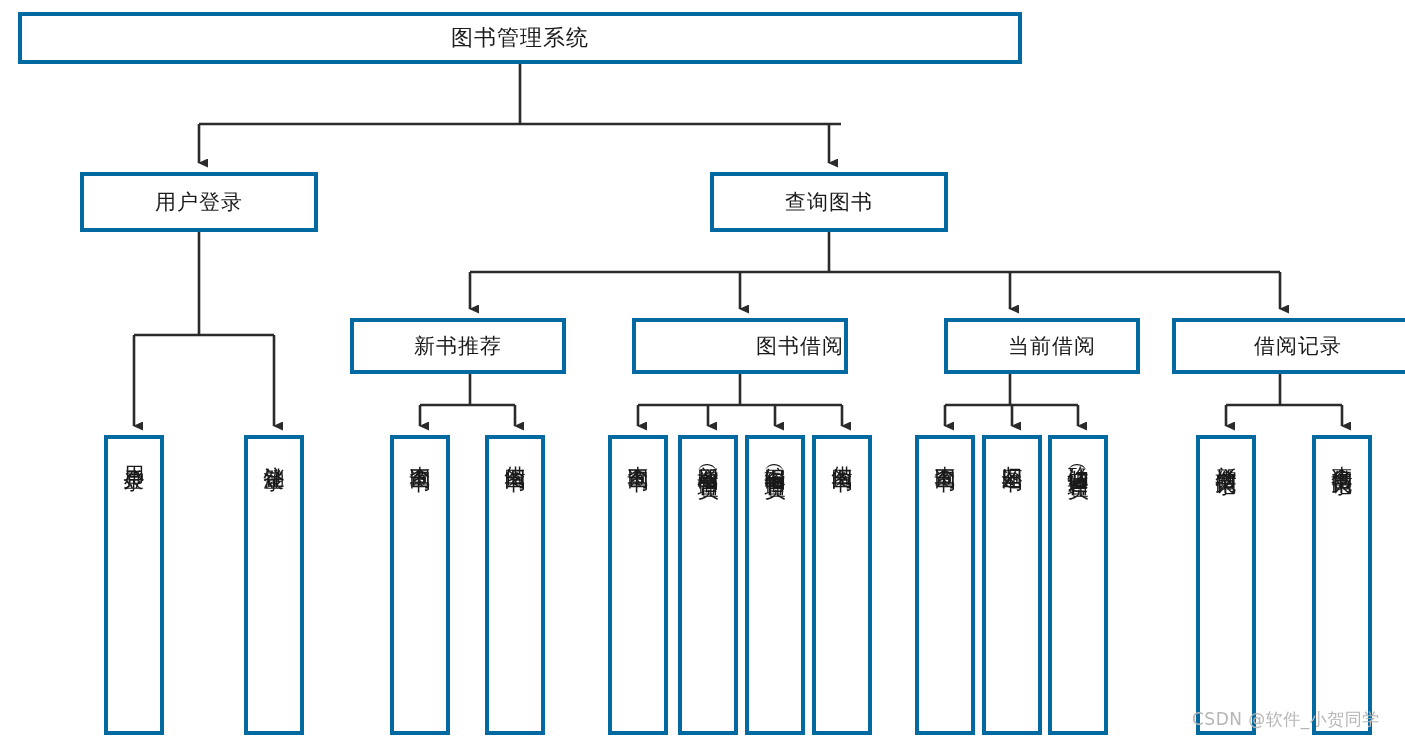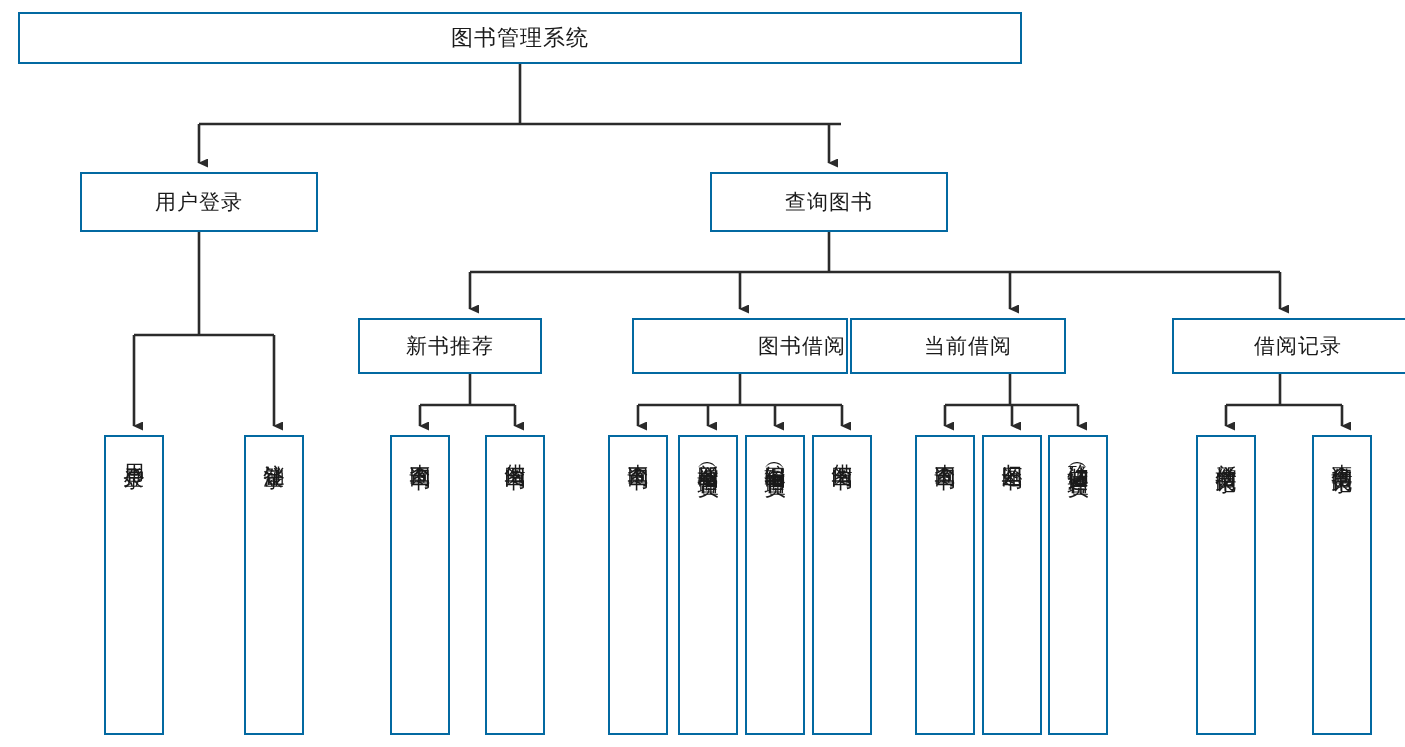--- a/index.html
+++ b/index.html
@@ -22,21 +22,21 @@
     left: 0;
     top: 0;
     width: 1405px;
     height: 747px;
     pointer-events: none;
   }
   .node {
     position: absolute;
     box-sizing: border-box;
     background: #ffffff;
-    border: 2px solid #0369a1;
+    border: 4px solid #0369a1;
     display: flex;
     align-items: center;
     justify-content: center;
     color: #1a1a1a;
   }
   .node.root {
     font-size: 22px;
   }
   .node.level2 {
     font-size: 21px;
@@ -128,27 +128,27 @@
     <span class="hlabel">图书管理系统</span>
   </div>
 
   <div class="node level2" style="left:80px; top:172px; width:238px; height:60px;">
     <span class="hlabel">用户登录</span>
   </div>
   <div class="node level2" style="left:710px; top:172px; width:238px; height:60px;">
     <span class="hlabel">查询图书</span>
   </div>
 
-  <div class="node level3" style="left:358px; top:318px; width:184px; height:56px;text-align:center;">
+  <div class="node level3" style="left:350px; top:318px; width:216px; height:56px;text-align:center;">
     <span class="hlabel">新书推荐</span>
   </div>
   <div class="node level3" style="left:632px; top:318px; width:216px; height:56px;justify-content:flex-end;">
     <span class="hlabel">图书借阅</span>
   </div>
-  <div class="node level3" style="left:850px; top:318px; width:216px; height:56px;padding-left:20px;">
+  <div class="node level3" style="left:944px; top:318px; width:196px; height:56px;padding-left:20px;">
     <span class="hlabel">当前借阅</span>
   </div>
   <div class="node level3" style="left:1172px; top:318px; width:252px; height:56px;">
     <span class="hlabel">借阅记录</span>
   </div>
 
   <div class="node leaf" style="left:104px; top:435px; width:60px; height:300px;">
     <span class="vlabel">用户登录</span>
   </div>
   <div class="node leaf" style="left:244px; top:435px; width:60px; height:300px;">
@@ -185,14 +185,15 @@
     <span class="vlabel">确认归还（管理员）</span>
   </div>
 
   <div class="node leaf" style="left:1196px; top:435px; width:60px; height:300px;">
     <span class="vlabel">新增借阅记录</span>
   </div>
   <div class="node leaf" style="left:1312px; top:435px; width:60px; height:300px;">
     <span class="vlabel">查询借阅记录</span>
   </div>
 
+  <div class="watermark" style="left:1192px; top:708px;">CSDN @软件_小贺同学</div>
 
 </div>
 
 </body></html>

